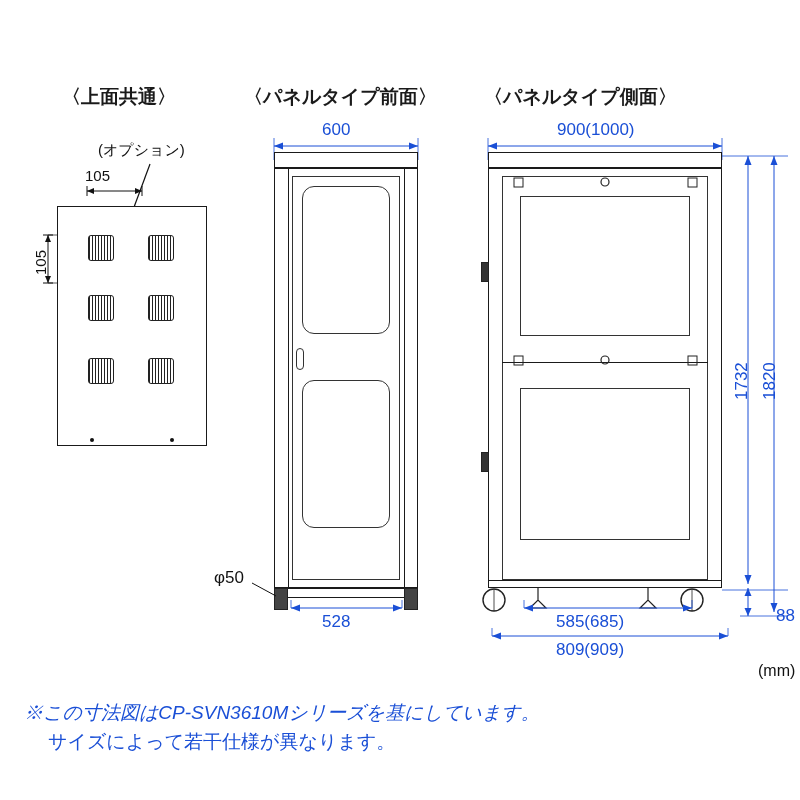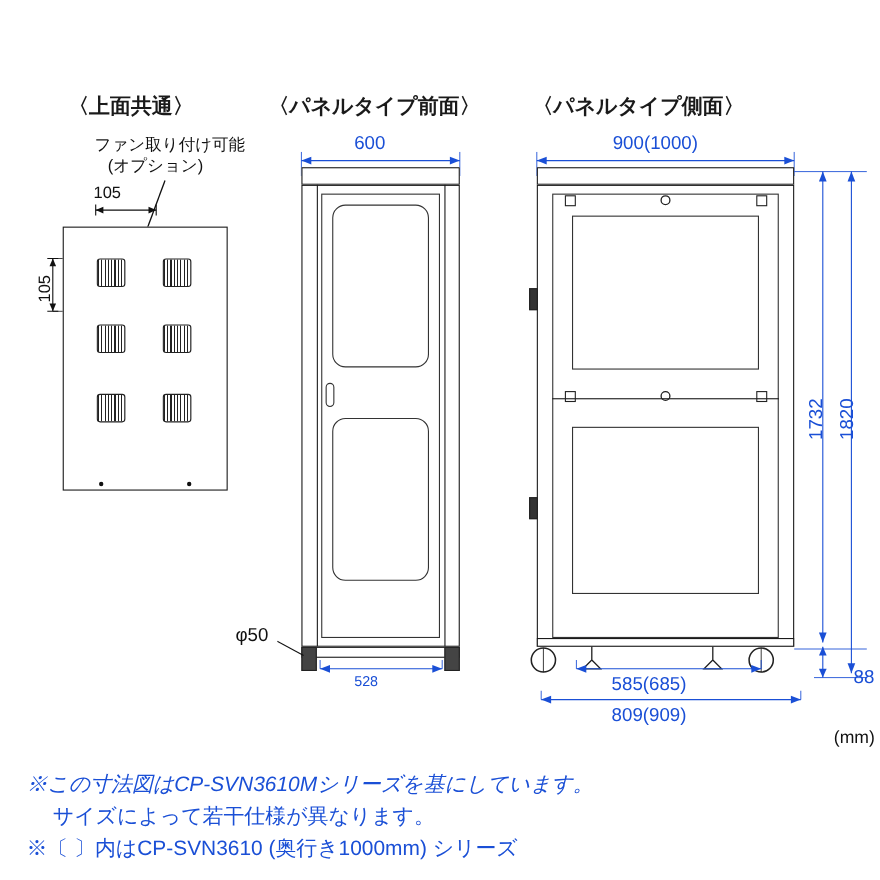--- a/index.html
+++ b/index.html
@@ -86,21 +86,20 @@
 </style>
 </head>
 <body>
 
 <div id="stage">
 
   <div class="abs heading" style="left:62px; top:84px;">〈上面共通〉</div>
   <div class="abs heading" style="left:484px; top:84px;">〈パネルタイプ側面〉</div>
   <div class="abs heading" style="left:244px; top:84px;">〈パネルタイプ前面〉</div>
 
-  <div class="abs lbl" style="left:86px; top:122px;">ファン取り付け可能</div>
   <div class="abs lbl" style="left:98px; top:141px;">(オプション)</div>
 
   <svg class="abs" style="left:55px; top:150px; width:200px; height:120px;">
     <line x1="95" y1="14" x2="65" y2="95" stroke="#111" stroke-width="1.2"></line>
   </svg>
 
   <div class="abs lbl" style="left:85px; top:167px;">105</div>
   <svg class="abs" style="left:60px; top:185px; width:120px; height:20px;">
     <line x1="27" y1="6" x2="82" y2="6" stroke="#111" stroke-width="1"></line>
     <line x1="27" y1="1" x2="27" y2="11" stroke="#111" stroke-width="1"></line>
@@ -171,21 +170,21 @@
     <line x1="0" y1="3" x2="24" y2="16" stroke="#111" stroke-width="1"></line>
   </svg>
 
   <svg class="abs" style="left:288px; top:600px; width:120px; height:16px;">
     <line x1="3" y1="8" x2="114" y2="8" stroke="#1a4fd6" stroke-width="1"></line>
     <path d="M3 8 L12 4.5 L12 11.5 Z" fill="#1a4fd6"></path>
     <path d="M114 8 L105 4.5 L105 11.5 Z" fill="#1a4fd6"></path>
     <line x1="3" y1="-10" x2="3" y2="8" stroke="#1a4fd6" stroke-width="0.8"></line>
     <line x1="114" y1="-10" x2="114" y2="8" stroke="#1a4fd6" stroke-width="0.8"></line>
   </svg>
-  <div class="abs lbl-blue" style="left:322px; top:612px; font-size:13px;">528</div>
+  <div class="abs lbl-blue" style="left:322px; top:612px; font-size:17px;">528</div>
 
   <div class="abs lbl-blue" style="left:557px; top:120px; font-size:17px;">900(1000)</div>
   <svg class="abs" style="left:482px; top:138px; width:250px; height:24px;">
     <line x1="6" y1="8" x2="240" y2="8" stroke="#1a4fd6" stroke-width="1"></line>
     <path d="M6 8 L15 4.5 L15 11.5 Z" fill="#1a4fd6"></path>
     <path d="M240 8 L231 4.5 L231 11.5 Z" fill="#1a4fd6"></path>
     <line x1="6" y1="0" x2="6" y2="22" stroke="#1a4fd6" stroke-width="0.8"></line>
     <line x1="240" y1="0" x2="240" y2="22" stroke="#1a4fd6" stroke-width="0.8"></line>
   </svg>
 
@@ -265,15 +264,14 @@
     <path d="M240 8 L231 4.5 L231 11.5 Z" fill="#1a4fd6"></path>
     <line x1="4" y1="-42" x2="4" y2="8" stroke="#1a4fd6" stroke-width="0.8"></line>
     <line x1="240" y1="-42" x2="240" y2="8" stroke="#1a4fd6" stroke-width="0.8"></line>
   </svg>
   <div class="abs lbl-blue" style="left:556px; top:640px; font-size:17px;">809(909)</div>
 
   <div class="abs mm-unit" style="left:722px; top:662px;margin-left:36px;">(mm)</div>
 
   <div class="abs note" style="left:24px; top:700px;font-style:italic;">※この寸法図はCP-SVN3610Mシリーズを基にしています。</div>
   <div class="abs note" style="left:48px; top:729px;">サイズによって若干仕様が異なります。</div>
-  <div class="abs note" style="left:24px; top:758px;">※〔 〕内はCP-SVN3610 (奥行き1000mm) シリーズ</div>
 
 </div>
 
 </body></html>

